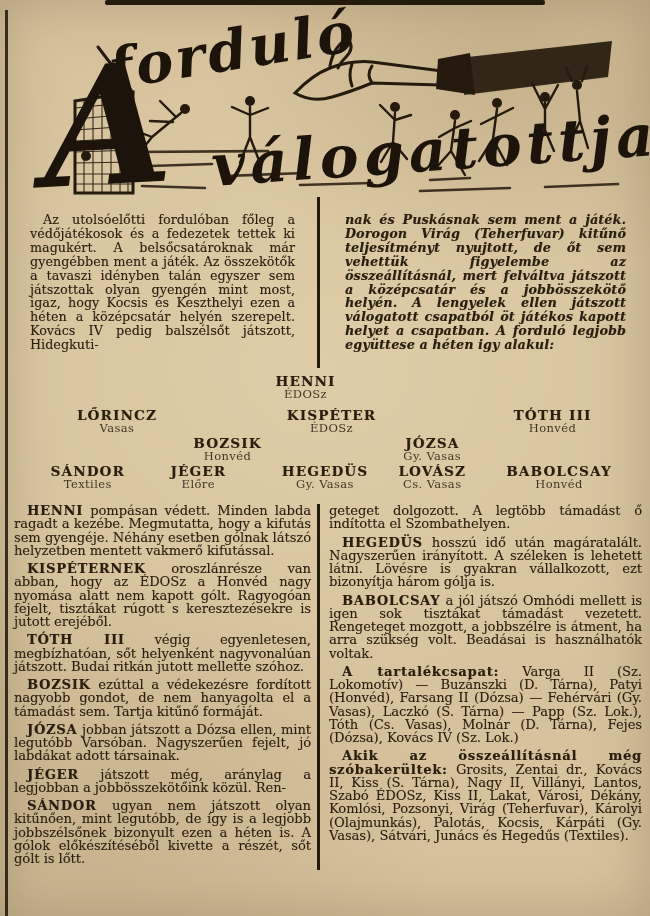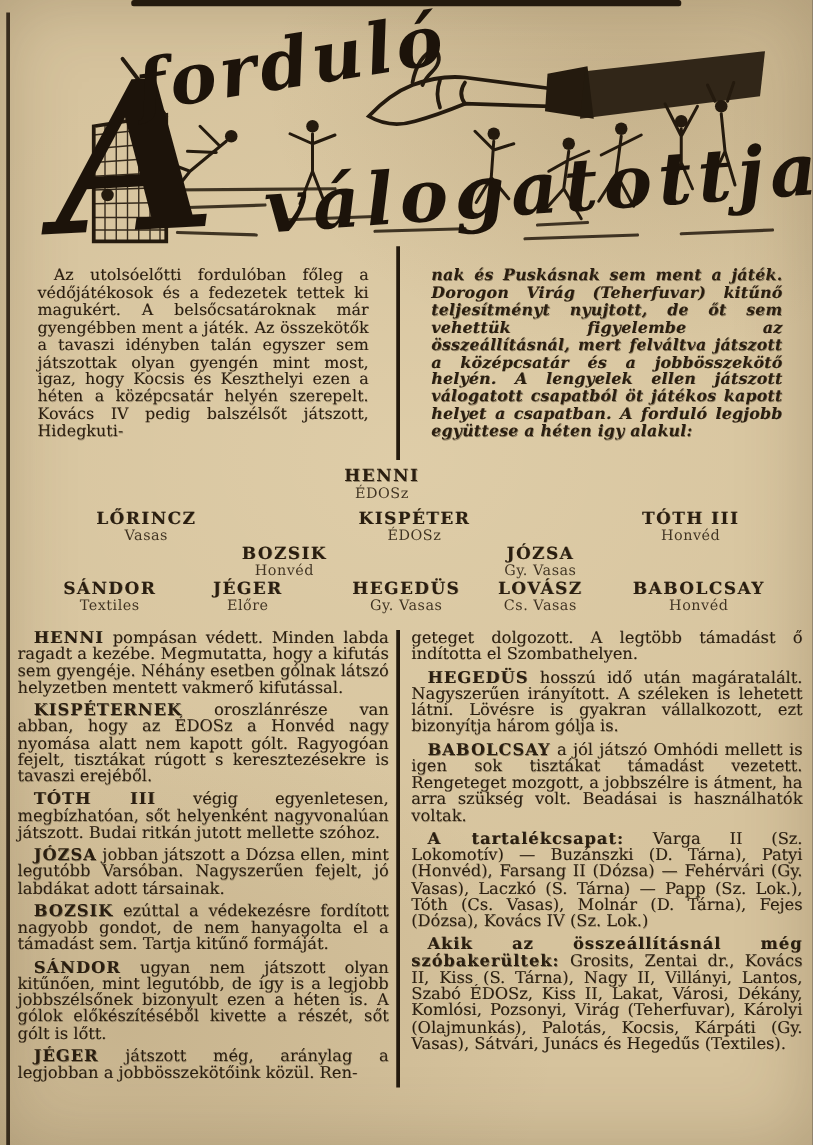--- a/index.html
+++ b/index.html
@@ -179,26 +179,26 @@
         <div class="pl" style="left:86%">
           <span class="nm">BABOLCSAY</span>
           <span class="cl">Honvéd</span>
         </div>
       </div>
     </div>
 
     <div class="two-col bodytext">
       <div class="col col-l">
         <p><b>HENNI</b> <span>pompásan védett. Minden labda ragadt a kezébe. Megmutatta, hogy a kifutás sem gyengéje. Néhány esetben gólnak látszó helyzetben mentett vakmerő kifutással.</span></p>
-        <p><b>KISPÉTERNEK</b> <span>oroszlánrésze van abban, hogy az ÉDOSz a Honvéd nagy nyomása alatt nem kapott gólt. Ragyogóan fejelt, tisztákat rúgott s keresztezésekre is tavaszi erejéből.</span></p>
+        <p><b>KISPÉTERNEK</b> <span>oroszlánrésze van abban, hogy az ÉDOSz a Honvéd nagy nyomása alatt nem kapott gólt. Ragyogóan fejelt, tisztákat rúgott s keresztezésekre is jutott erejéből.</span></p>
         <p><b>TÓTH III</b> <span>végig egyenletesen, megbízhatóan, sőt helyenként nagyvonalúan játszott. Budai ritkán jutott mellette szóhoz.</span></p>
+        <p><b>BOZSIK</b> <span>ezúttal a védekezésre fordított nagyobb gondot, de nem hanyagolta el a támadást sem. Tartja kitűnő formáját.</span></p>
         <p><b>JÓZSA</b> <span>jobban játszott a Dózsa ellen, mint legutóbb Varsóban. Nagyszerűen fejelt, jó labdákat adott társainak.</span></p>
-        <p><b>BOZSIK</b> <span>ezúttal a védekezésre fordított nagyobb gondot, de nem hanyagolta el a támadást sem. Tartja kitűnő formáját.</span></p>
+        <p><b>JÉGER</b> <span>játszott még, aránylag a legjobban a jobbösszekötőink közül. Ren-</span></p>
         <p><b>SÁNDOR</b> <span>ugyan nem játszott olyan kitűnően, mint legutóbb, de így is a legjobb jobbszélsőnek bizonyult ezen a héten is. A gólok előkészítéséből kivette a részét, sőt gólt is lőtt.</span></p>
-        <p><b>JÉGER</b> <span>játszott még, aránylag a legjobban a jobbösszekötőink közül. Ren-</span></p>
       </div>
       <div class="divider"></div>
       <div class="col col-r">
         <p class="cont"><b></b><span>geteget dolgozott. A legtöbb támadást ő indította el Szombathelyen.</span></p>
         <p><b>HEGEDÜS</b> <span>hosszú idő után magáratalált. Nagyszerűen irányított. A széleken is lehetett látni. Lövésre is gyakran vállalkozott, ezt bizonyítja három gólja is.</span></p>
         <p><b>BABOLCSAY</b> <span>a jól játszó Omhódi mellett is igen sok tisztákat támadást vezetett. Rengeteget mozgott, a jobbszélre is átment, ha arra szükség volt. Beadásai is használhatók voltak.</span></p>
         <p><b>A tartalékcsapat:</b> <span>Varga II (Sz. Lokomotív) — Buzánszki (D. Tárna), Patyi (Honvéd), Farsang II (Dózsa) — Fehérvári (Gy. Vasas), Laczkó (S. Tárna) — Papp (Sz. Lok.), Tóth (Cs. Vasas), Molnár (D. Tárna), Fejes (Dózsa), Kovács IV (Sz. Lok.)</span></p>
         <p><b>Akik az összeállításnál még szóbakerültek:</b> <span>Grosits, Zentai dr., Kovács II, Kiss (S. Tárna), Nagy II, Villányi, Lantos, Szabó ÉDOSz, Kiss II, Lakat, Városi, Dékány, Komlósi, Pozsonyi, Virág (Teherfuvar), Károlyi (Olajmunkás), Palotás, Kocsis, Kárpáti (Gy. Vasas), Sátvári, Junács és Hegedűs (Textiles).</span></p>
       </div>
     </div>

